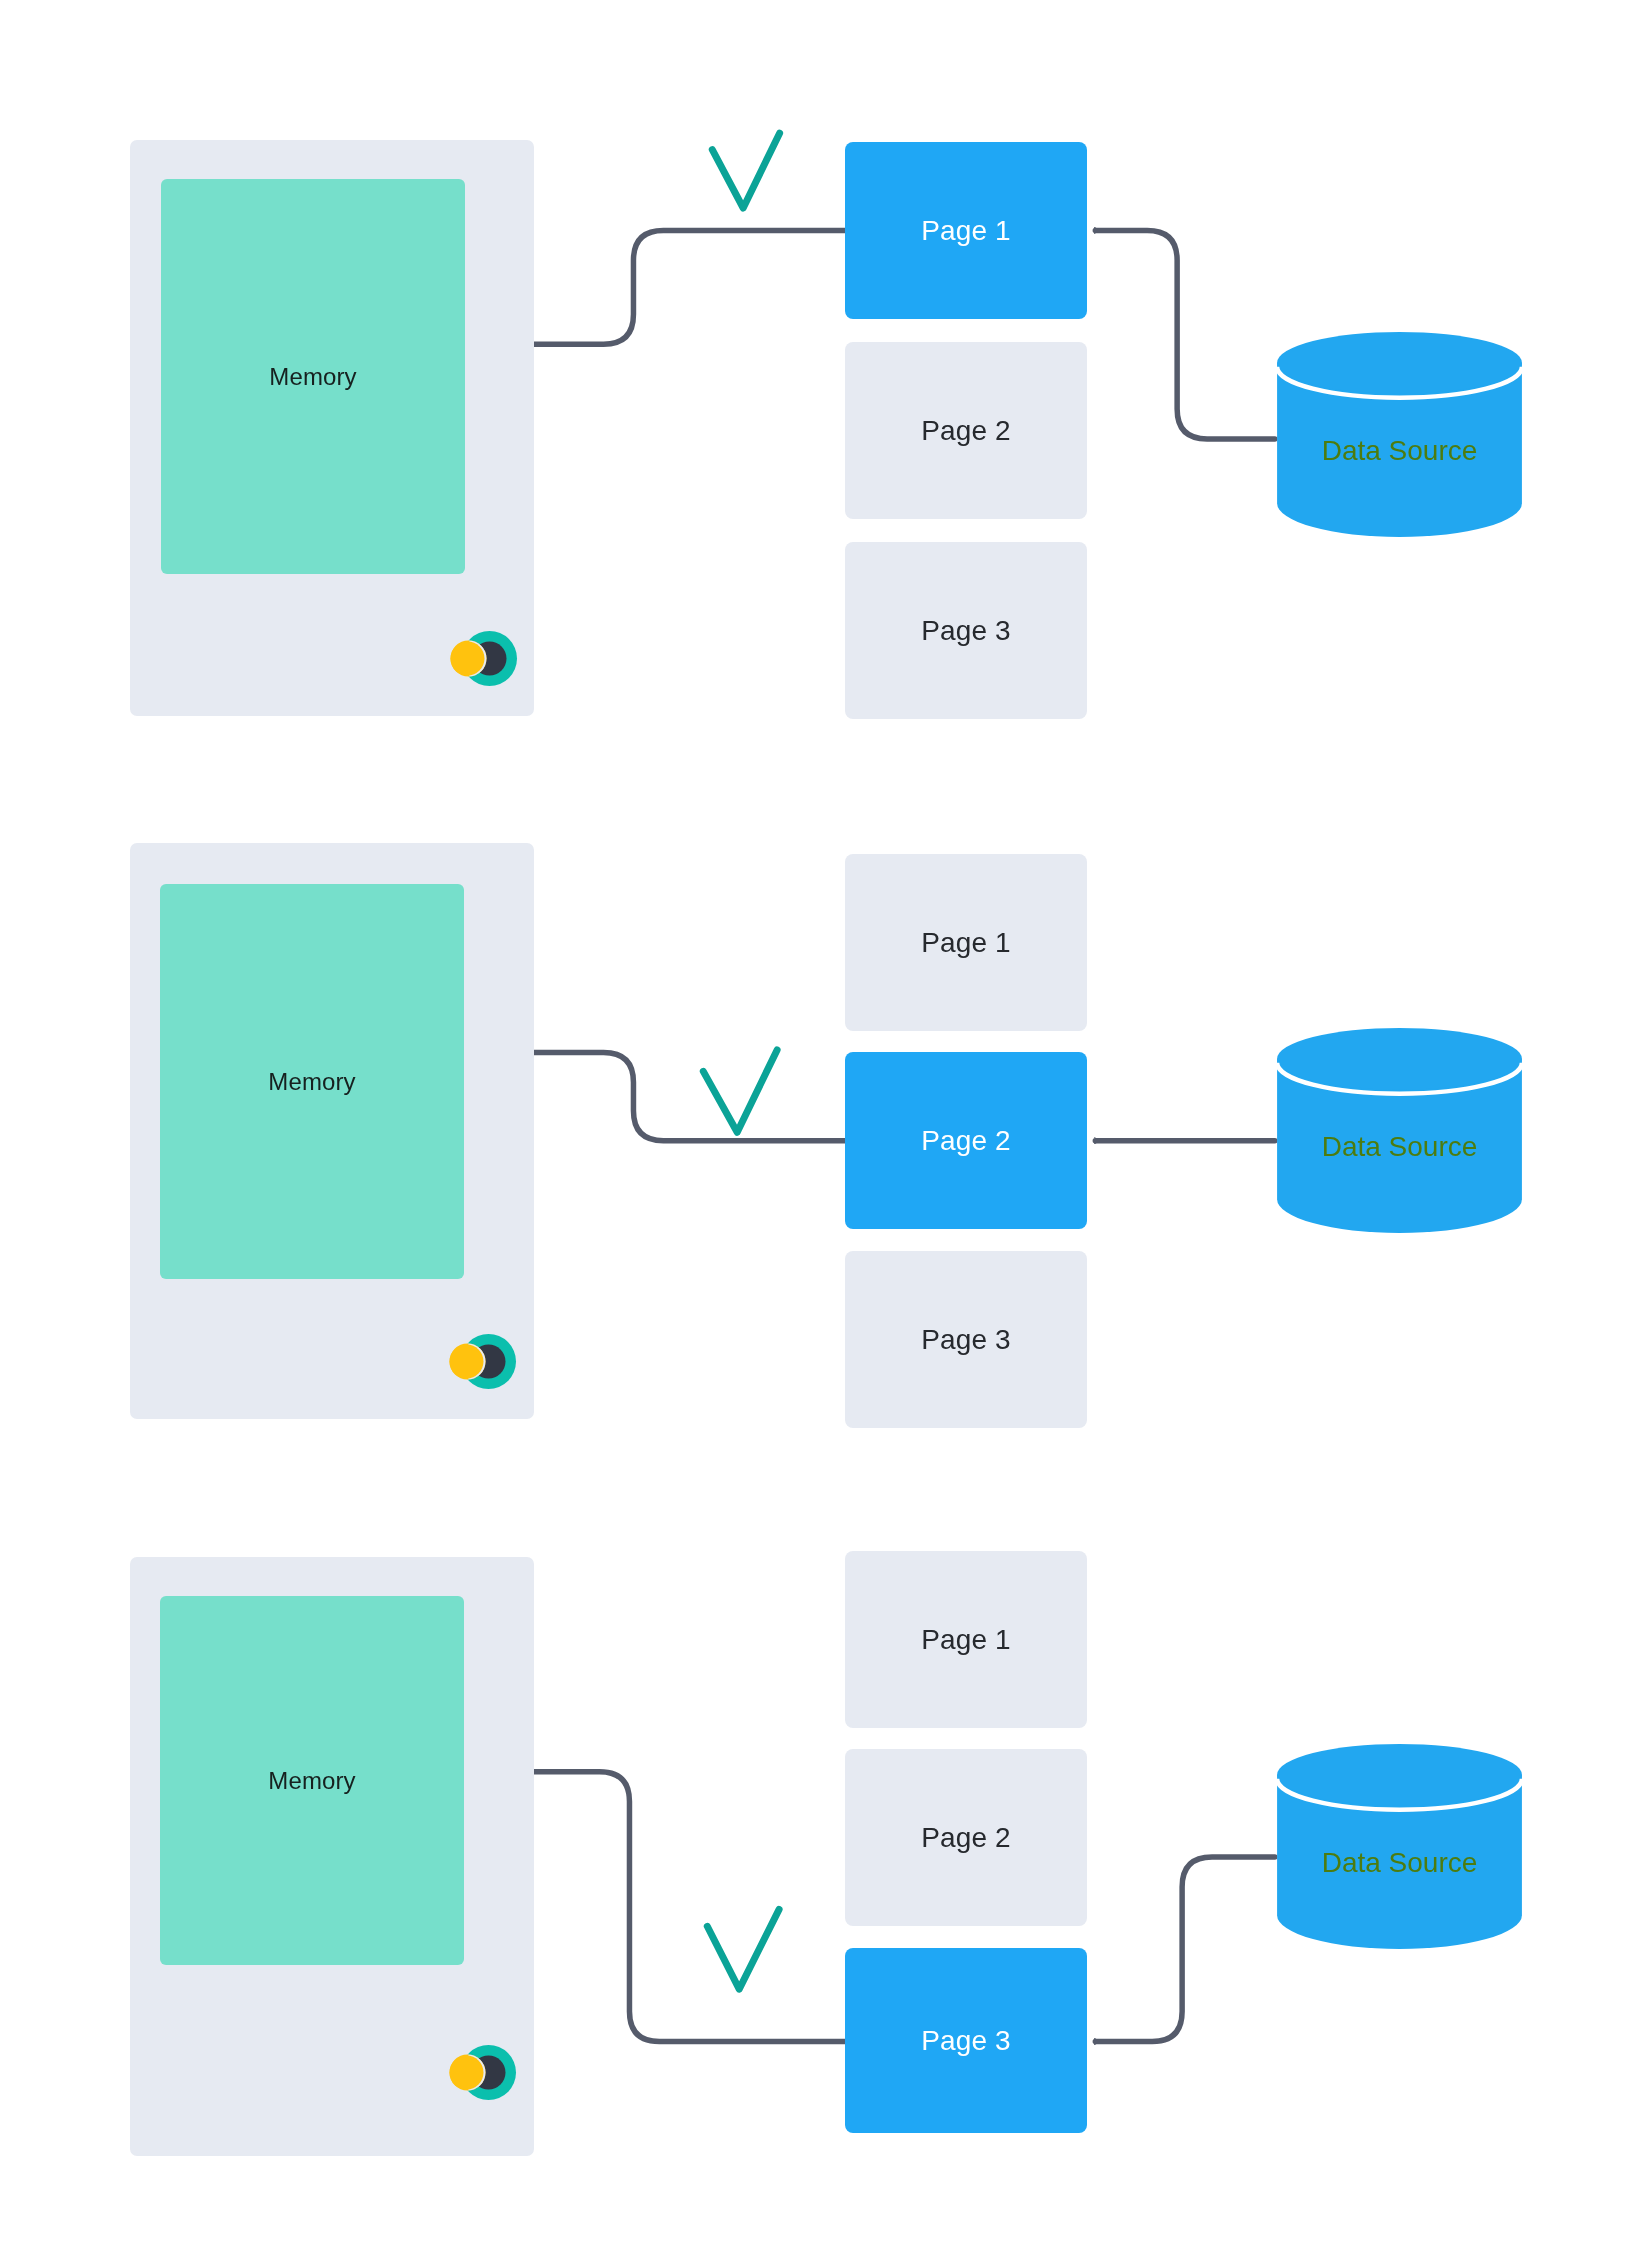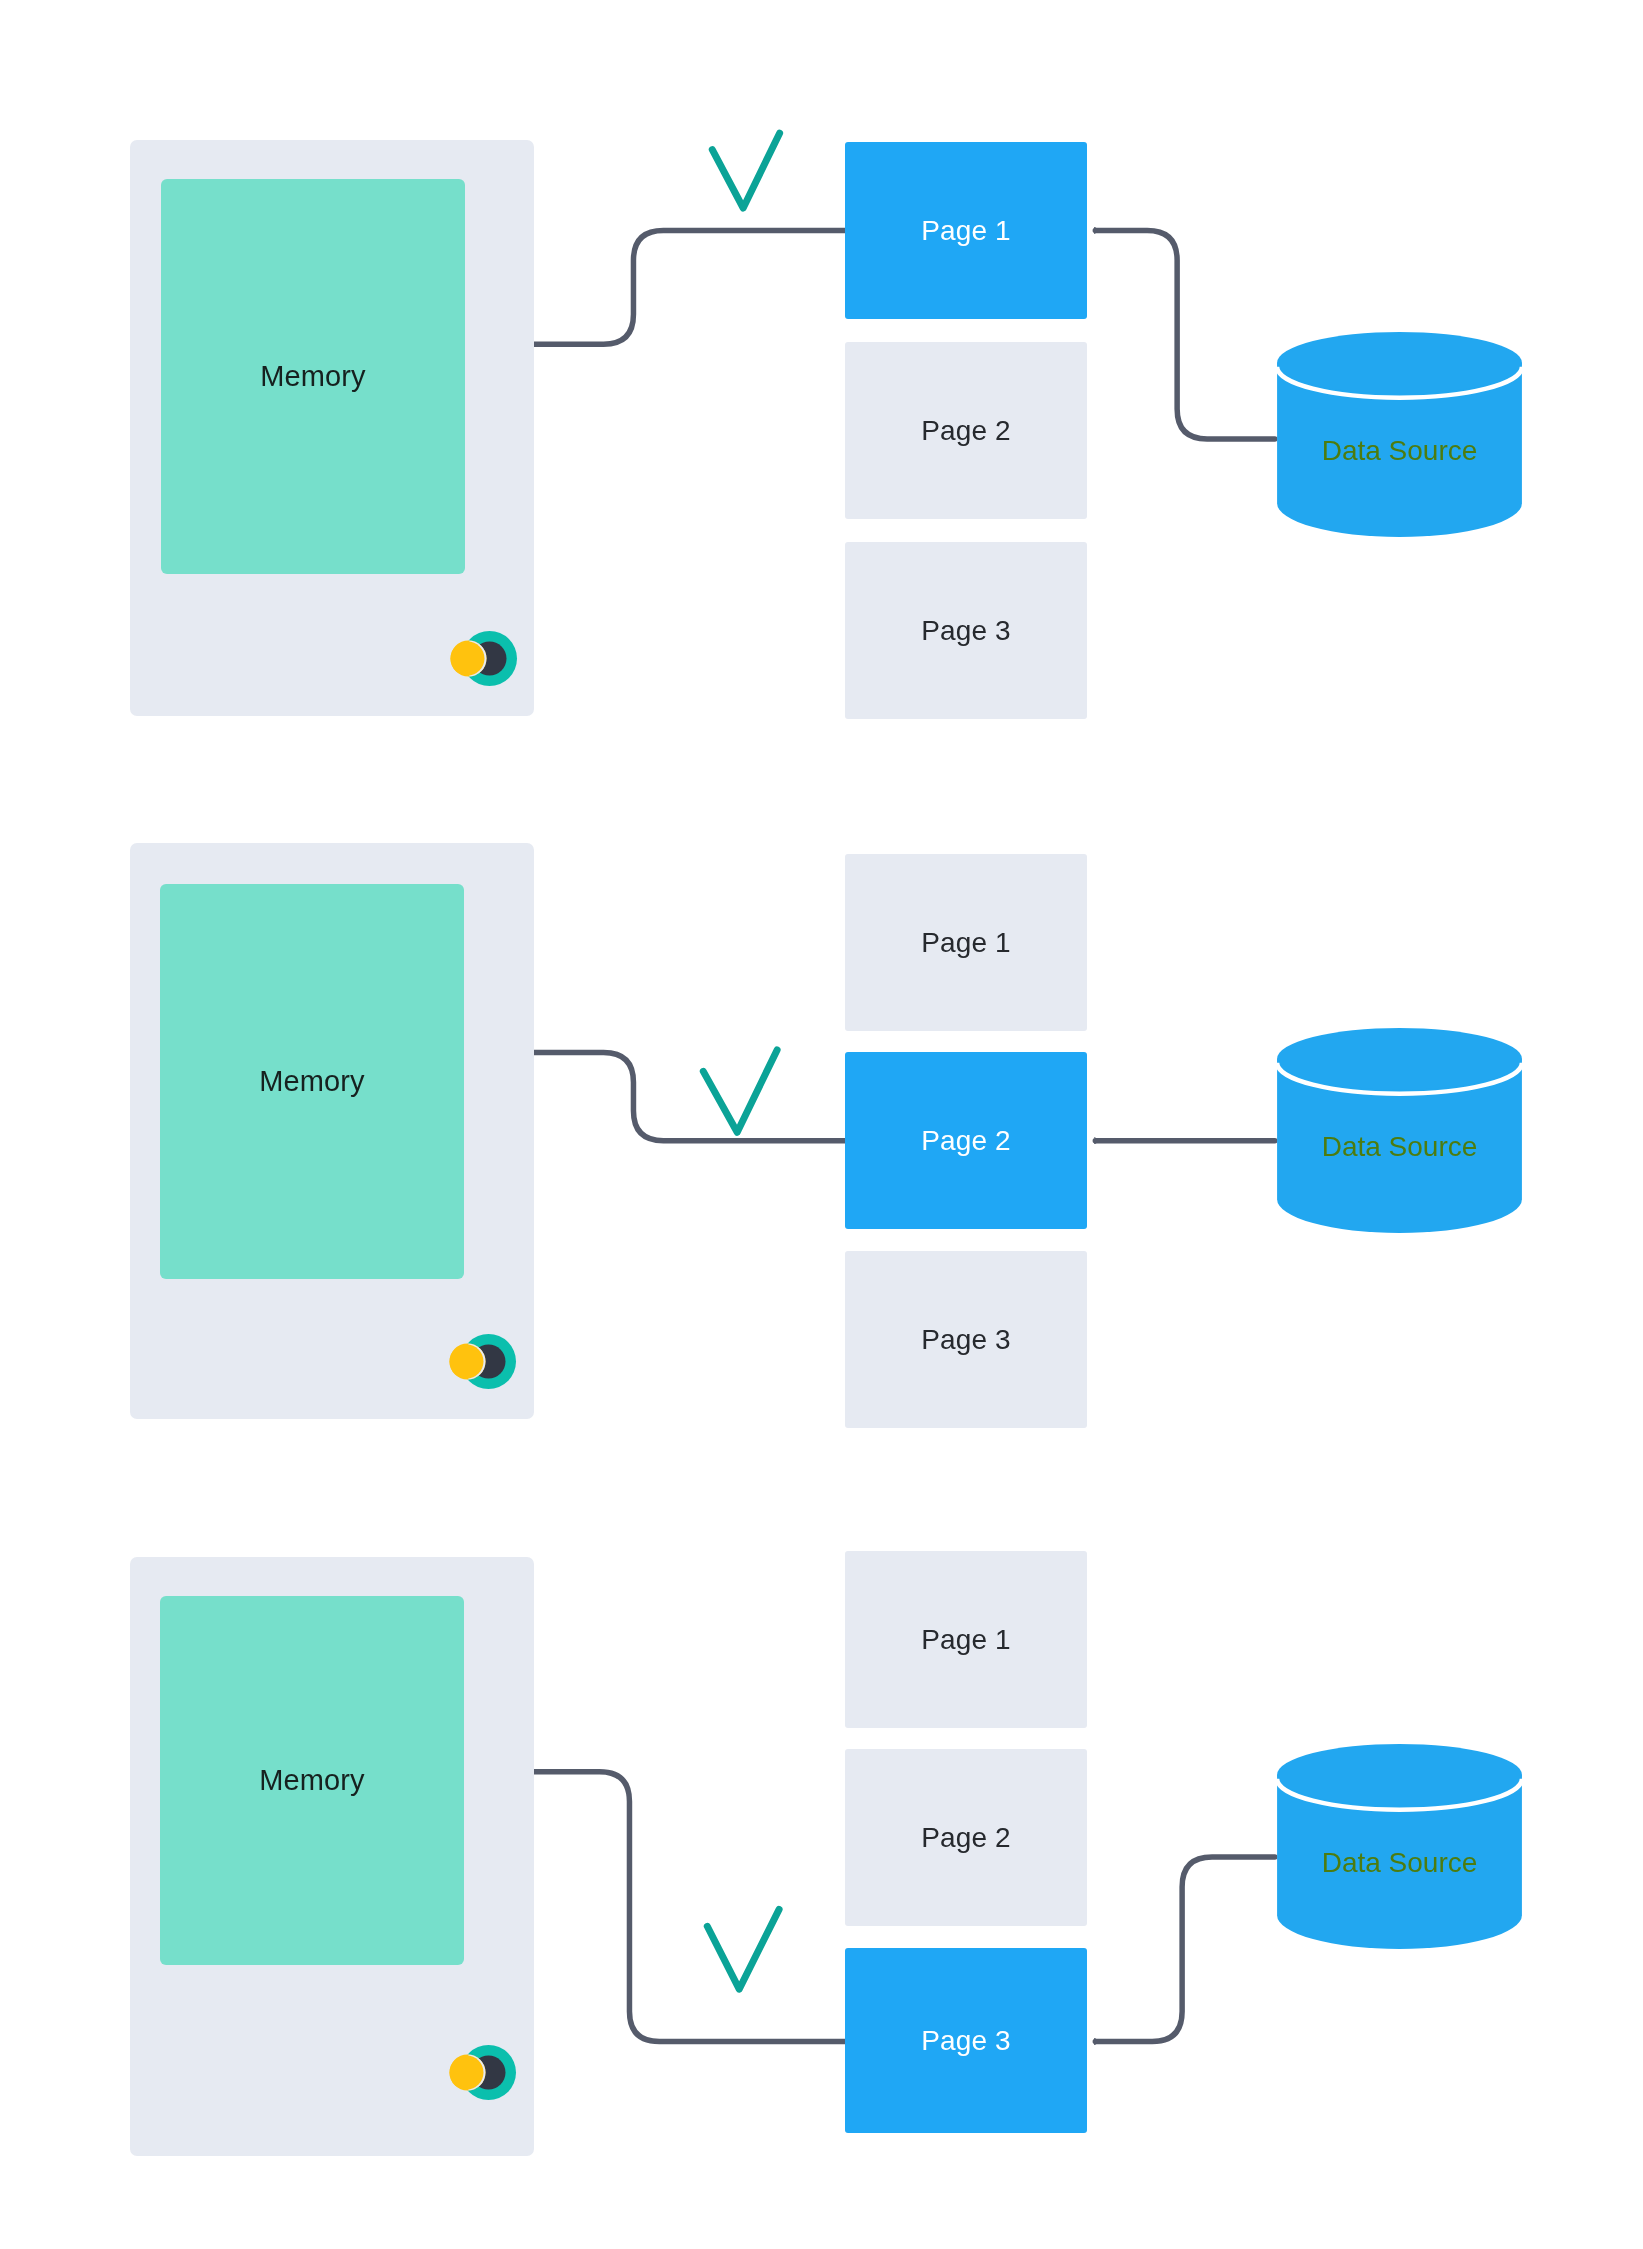--- a/index.html
+++ b/index.html
@@ -2,22 +2,22 @@
 <html style="font-size:8px"><head>
 <meta charset="utf-8">
 <style>
   html,body{margin:0;padding:0;background:#ffffff;}
   body{font-family:"Liberation Sans","DejaVu Sans",sans-serif;}
   #stage{position:relative;width:1644px;height:2250px;background:#ffffff;overflow:hidden;}
 
   .panel{position:absolute;background:#e6eaf2;border-radius:7px;}
   .memory{position:absolute;background:#76dfcb;border-radius:6px;
           display:flex;align-items:center;justify-content:center;
-          color:#16211f;font-size:29px;letter-spacing:0.1px;}
-  .pagebox{position:absolute;border-radius:3px;display:flex;
+          color:#16211f;font-size:24px;letter-spacing:0.1px;}
+  .pagebox{position:absolute;border-radius:8px;display:flex;
            align-items:center;justify-content:center;font-size:28px;letter-spacing:0.1px;}
   .pagebox.idle{background:#e6eaf2;color:#26292e;}
   .pagebox.active{background:#1fa7f5;color:#ffffff;}
 
   .ds{position:absolute;}
   .ds .label{position:absolute;width:100%;text-align:center;color:#4d7c0f;font-size:28px;}
 
   .logo{position:absolute;}
   .edge{position:absolute;left:0;top:0;width:1644px;height:2250px;pointer-events:none;}
 </style>

